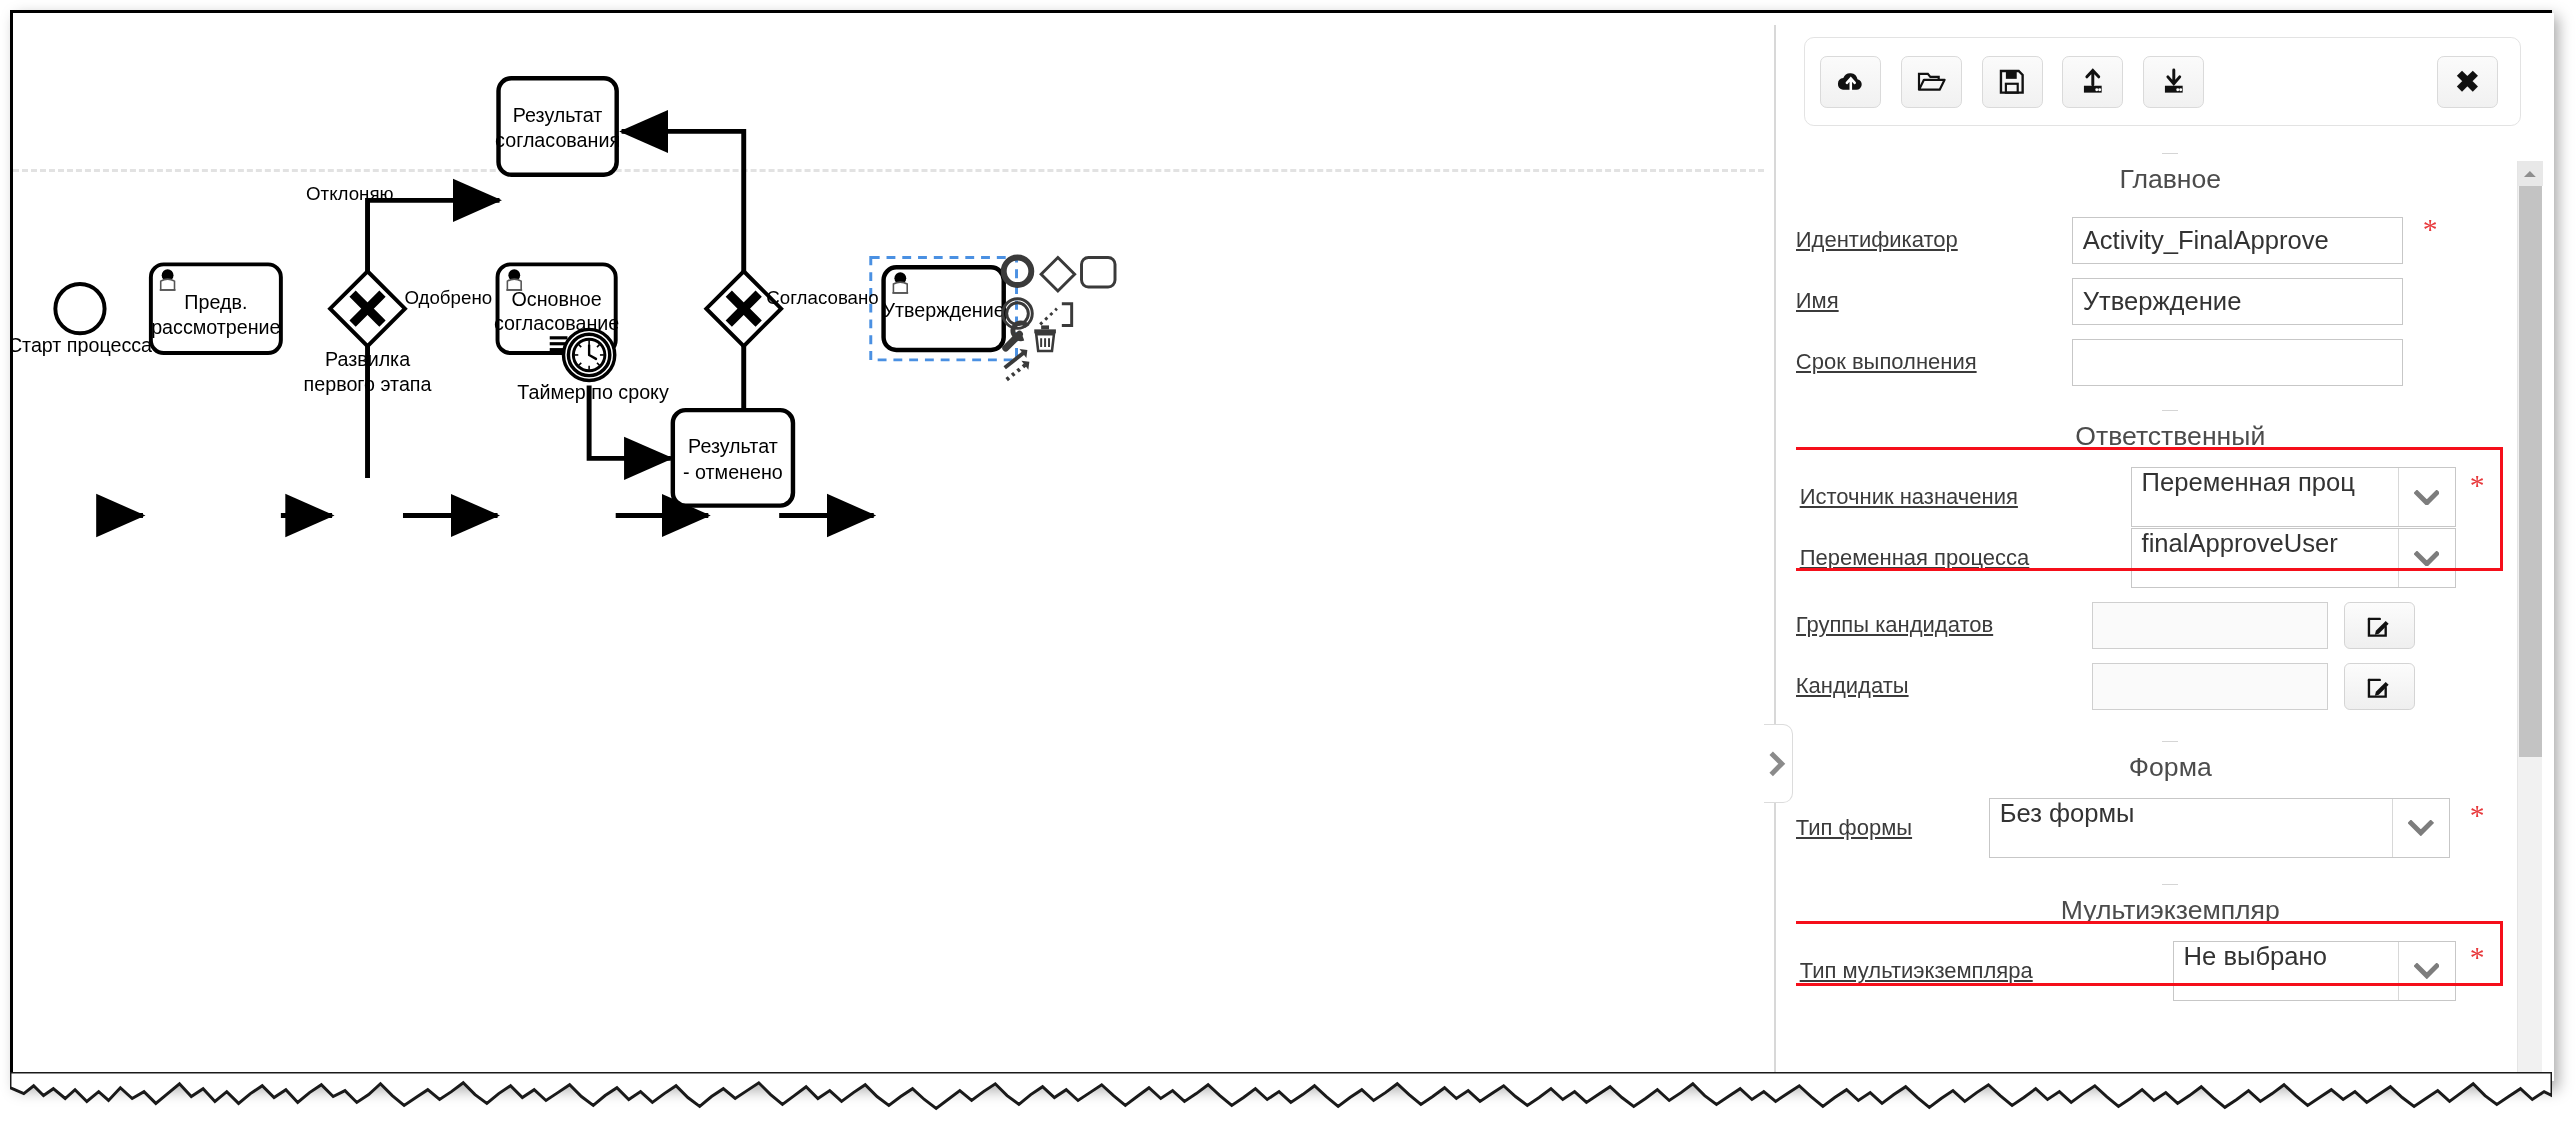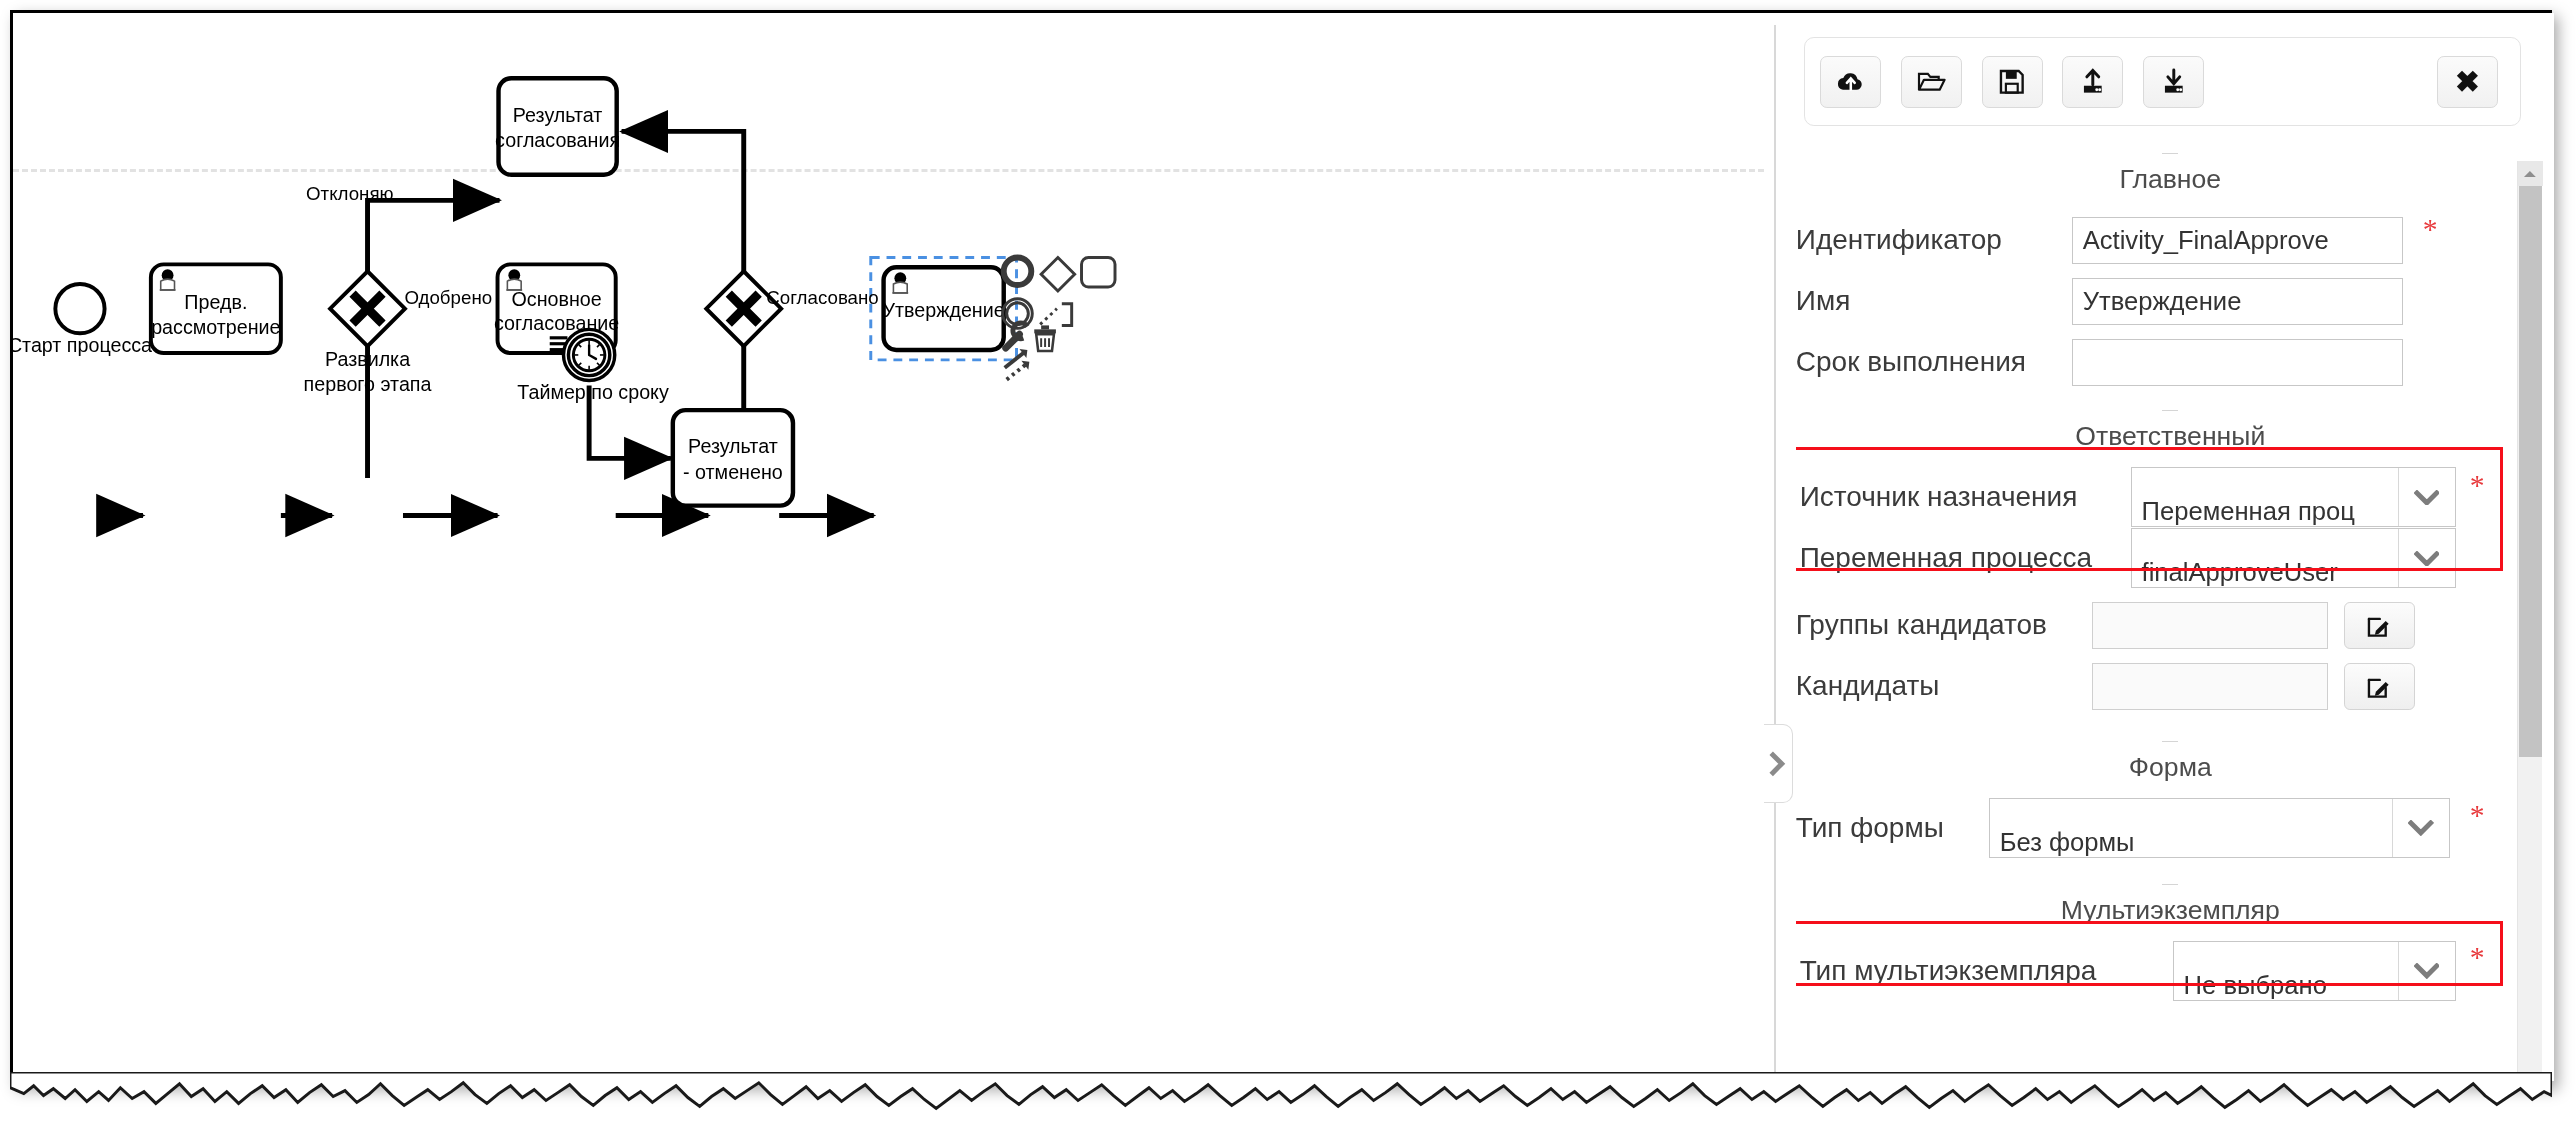--- a/index.html
+++ b/index.html
@@ -135,24 +135,25 @@
     flex: 1 1 auto; height: 1px; background: #d5d5d5;
   }
 
   .field-row {
     display: flex;
     align-items: center;
     height: 61px;
     position: relative;
   }
   .field-label {
-    font-size: 28px;
+    font-size: 22px;
     color: #3b3b3b;
     white-space: nowrap;
     flex: 0 0 auto;
+    text-decoration: underline;
   }
   .field-ctl {
     flex: 0 0 auto;
     position: relative;
   }
   .txtbox {
     height: 47px;
     border: 1.5px solid #c7c7c7;
     background: #ffffff;
     display: flex; align-items: center;
@@ -160,21 +161,21 @@
     font-size: 25.6px;
     color: #333;
     overflow: hidden;
     white-space: nowrap;
   }
   .txtbox.readonly { background: #fafafa; border-color: #cfcfcf; }
   .selbox {
     height: 60px;
     border: 1.5px solid #c7c7c7;
     background: #ffffff;
-    display: flex; align-items: flex-end;
+    display: flex; align-items: flex-start;
     font-size: 25.6px;
     color: #333;
     overflow: hidden;
   }
   .selbox .sel-text {
     flex: 1 1 auto;
     padding: 0 7.9px 0 9.9px;
     white-space: nowrap;
     overflow: hidden;
   }

